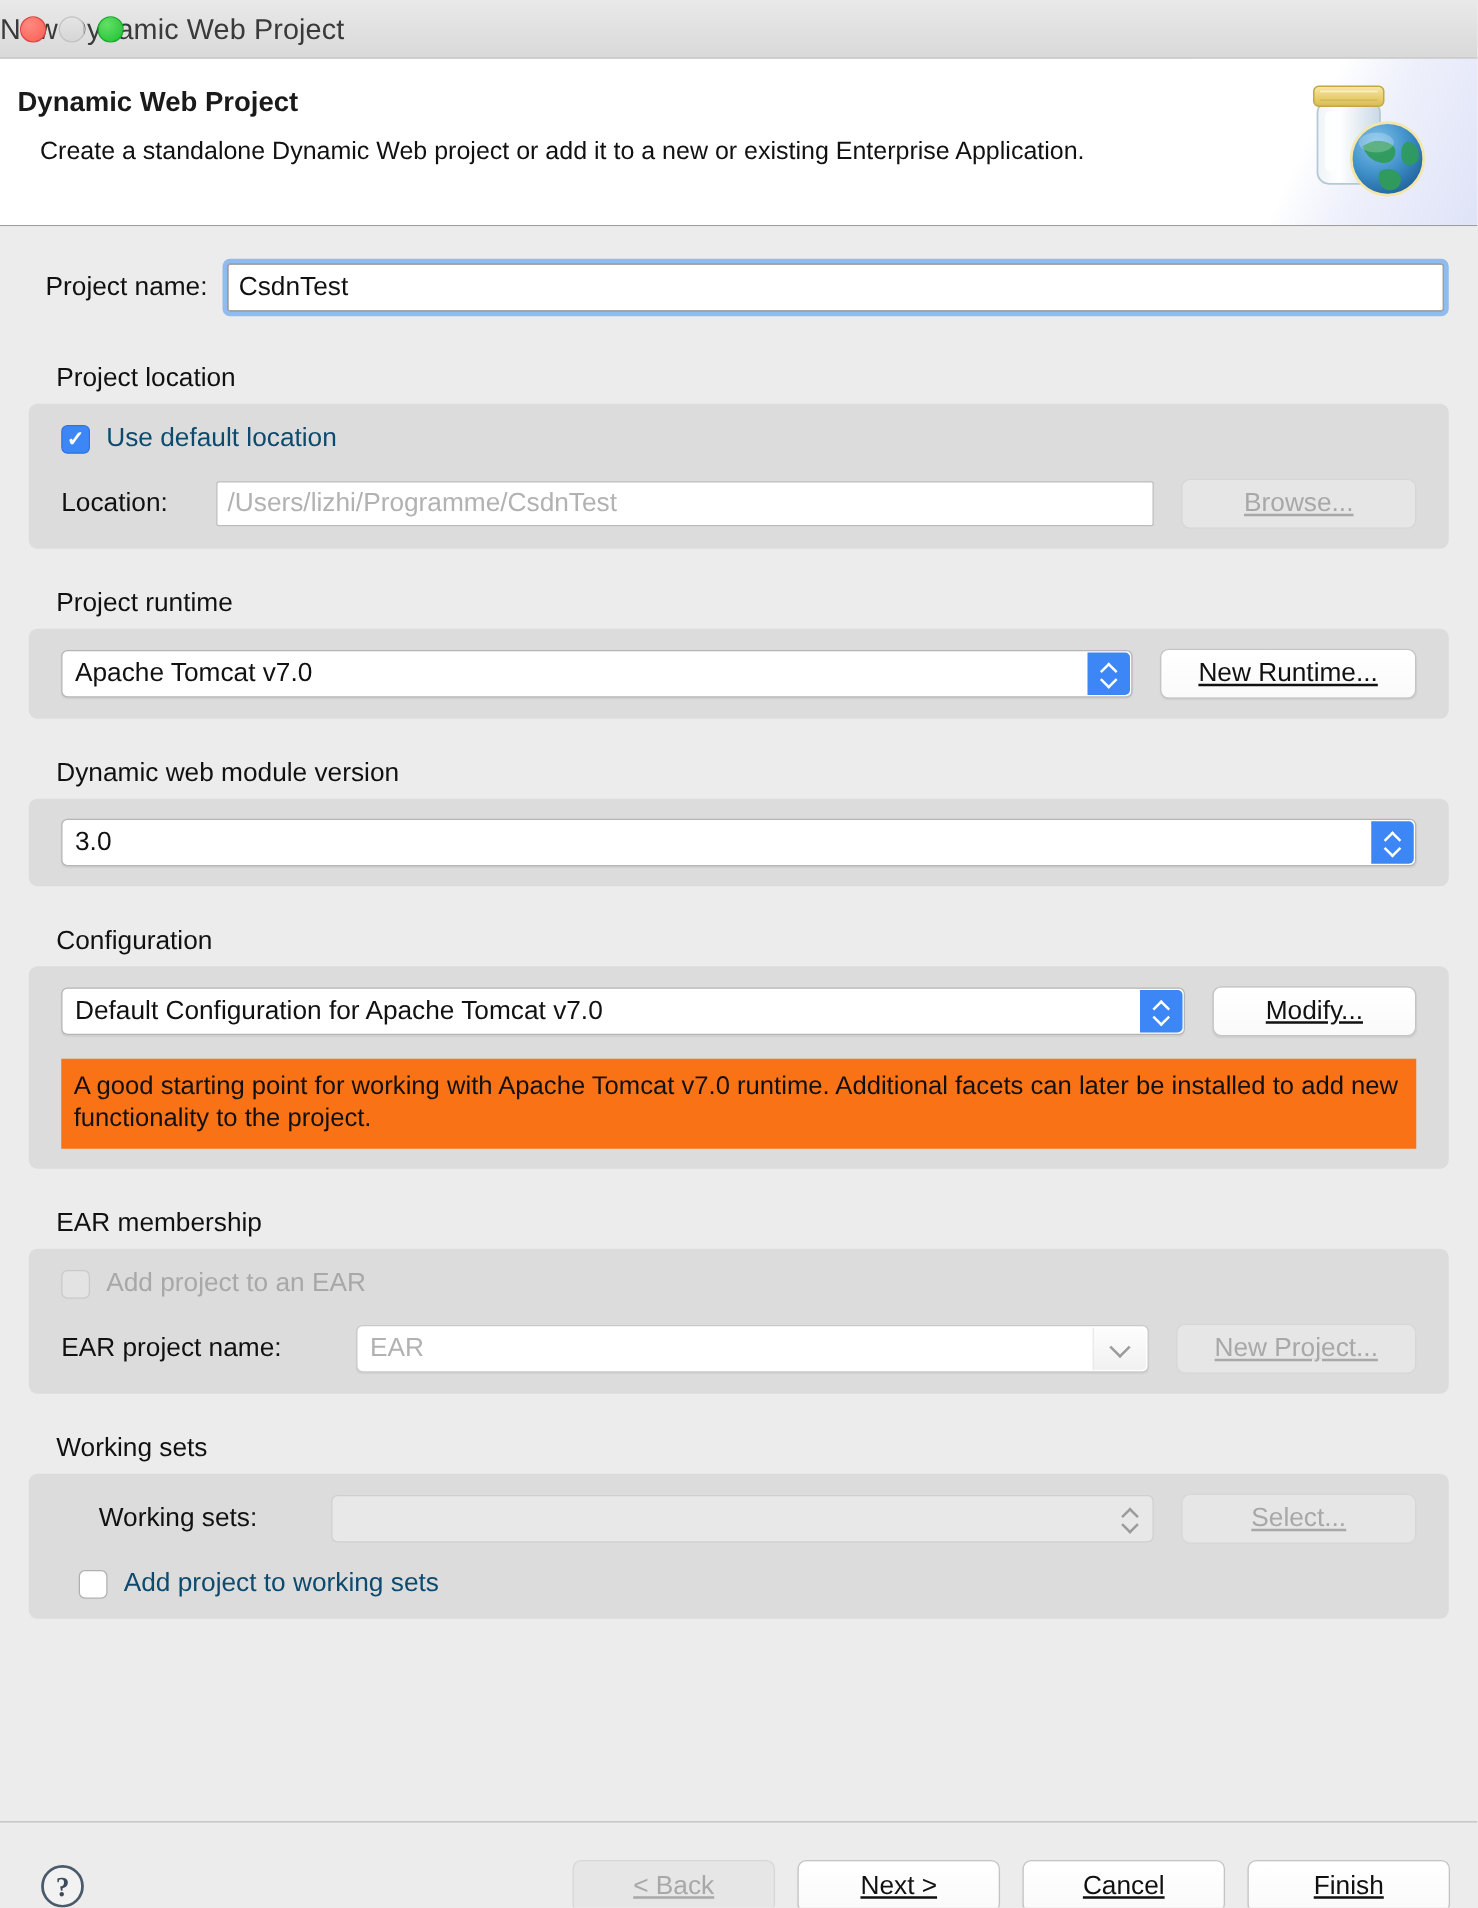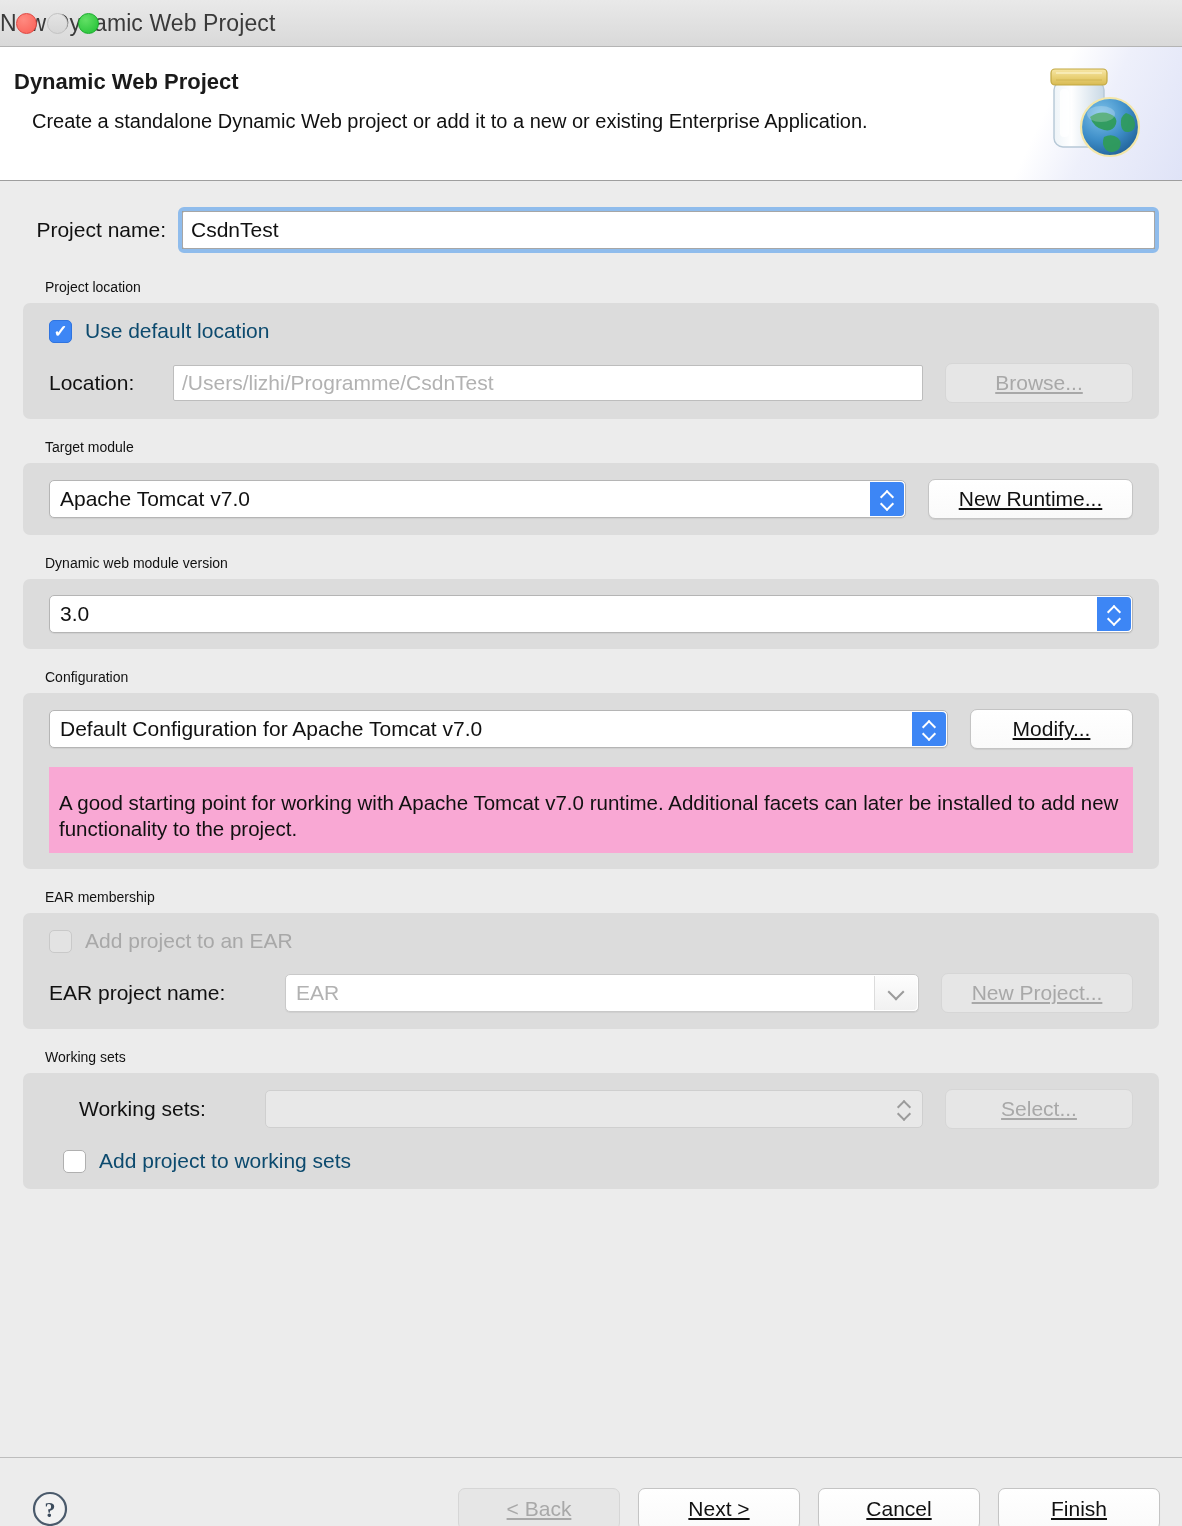--- a/index.html
+++ b/index.html
@@ -130,23 +130,23 @@
     font-family: "Liberation Sans", sans-serif;
     font-size: 21px;
     color: #111;
     padding: 0 8px;
     outline: none;
     display: flex;
     align-items: center;
   }
 
   .section-label {
-    font-size: 14px;
+    font-size: 21px;
     color: #111;
-    margin: 20px 0 8px 45px;
+    margin: 32px 0 8px 45px;
   }
   .group {
     background: #dcdcdc;
     border-radius: 7px;
     margin: 0 23px 0 23px;
     padding: 16px 0;
     box-sizing: border-box;
   }
 
   .grouprow {
@@ -314,23 +314,23 @@
   }
   .combo.graystepper .stepper {
     background: transparent;
   }
   .combo.graystepper .chev::before {
     border-left-color: #9b9b9b;
     border-top-color: #9b9b9b;
   }
 
   .desc-box {
-    background: #f9a8d4;
+    background: #f97316;
     margin: 18px 26px 0 26px;
-    padding: 23px 10px 11px 10px;
+    padding: 9px 10px 11px 10px;
     font-size: 20.5px;
     line-height: 1.28;
     color: #111;
   }
 
   
   .footer {
     position: relative;
     height: 102px;
     background: #ececec;
@@ -423,21 +423,21 @@
         <span class="cblabel">Use default location</span>
       </div>
     </div>
     <div class="grouprow">
       <div class="label" style="width:124px">Location:</div>
       <div class="field placeholder" style="flex:1;margin-right:22px">/Users/lizhi/Programme/CsdnTest</div>
       <div class="btn disabled" style="min-width:188px">Browse...</div>
     </div>
   </div>
 
-  <div class="section-label">Target module</div>
+  <div class="section-label">Project runtime</div>
   <div class="group">
     <div class="grouprow">
       <div class="combo" style="flex:1;margin-right:22px">
         <span>Apache Tomcat v7.0</span>
         <span class="stepper">
           <span class="chev up"></span>
             <span class="chev down"></span>
         </span>
       </div>
       <div class="btn" style="min-width:205px">New Runtime...</div>

